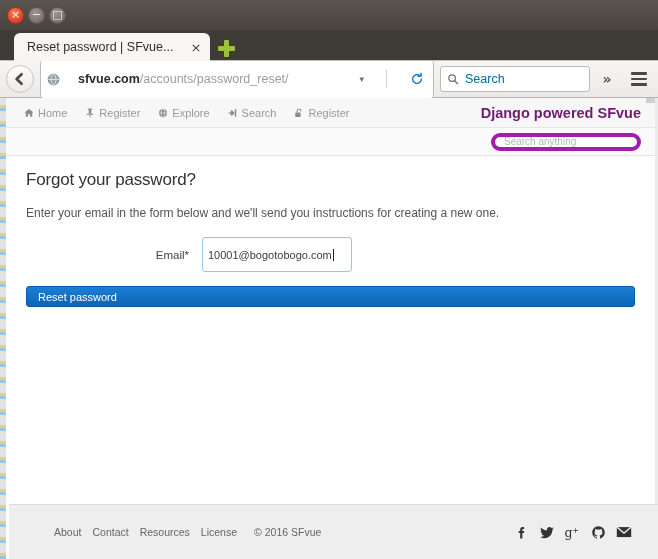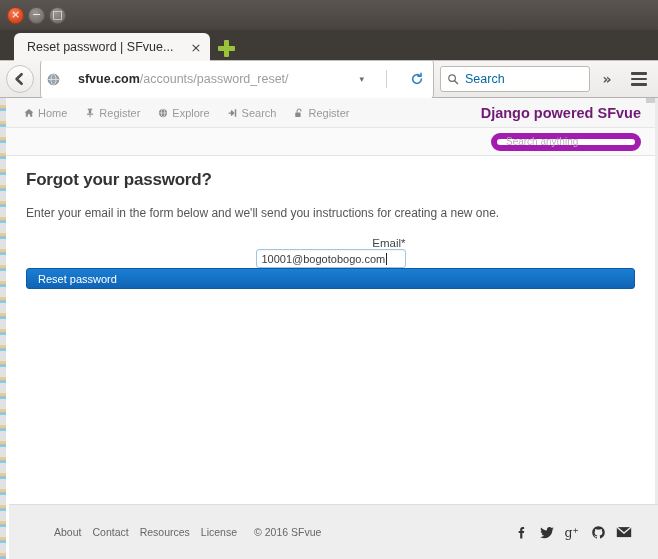--- a/index.html
+++ b/index.html
@@ -268,61 +268,61 @@
     background: #fafafa;
     border-bottom: 1px solid #e3e3e3;
     display: flex;
     align-items: center;
     justify-content: flex-end;
     padding: 0 14px;
   }
   .site-search {
     width: 150px;
     height: 18px;
-    border: 6px solid #a21caf;
+    border: 4px solid #a21caf;
     border-radius: 10px;
     background: #fff;
     display: flex;
     align-items: center;
     padding: 0 9px;
   }
   .site-search span { font-size: 10px; color: #b5b5b5; }
 
   
   .content { padding: 14px 20px 0 20px; }
 
   .page-title {
     font-size: 17px;
-    font-weight: bold;
+    font-weight: normal;
     color: #333333;
     margin-bottom: 16px;
     letter-spacing: -0.2px;
   }
   .intro {
     font-size: 12px;
     color: #555555;
     margin-bottom: 17px;
   }
 
   .form-row {
     display: flex;
     align-items: center;
-    flex-direction: column;
+    margin-bottom: 14px;
   }
   .form-label {
     width: 176px;
     text-align: right;
     padding-right: 13px;
     font-size: 11.5px;
     color: #444444;
     white-space: nowrap;
   }
   .email-input {
     width: 150px;
-    height: 19px;
+    height: 35px;
     border: 1px solid #9ec6e0;
     border-radius: 3px;
     background: #fff;
     display: flex;
     align-items: center;
     padding: 0 5px;
     box-shadow: inset 0 1px 1px rgba(0,0,0,0.04);
   }
   .email-val {
     font-size: 11px;

